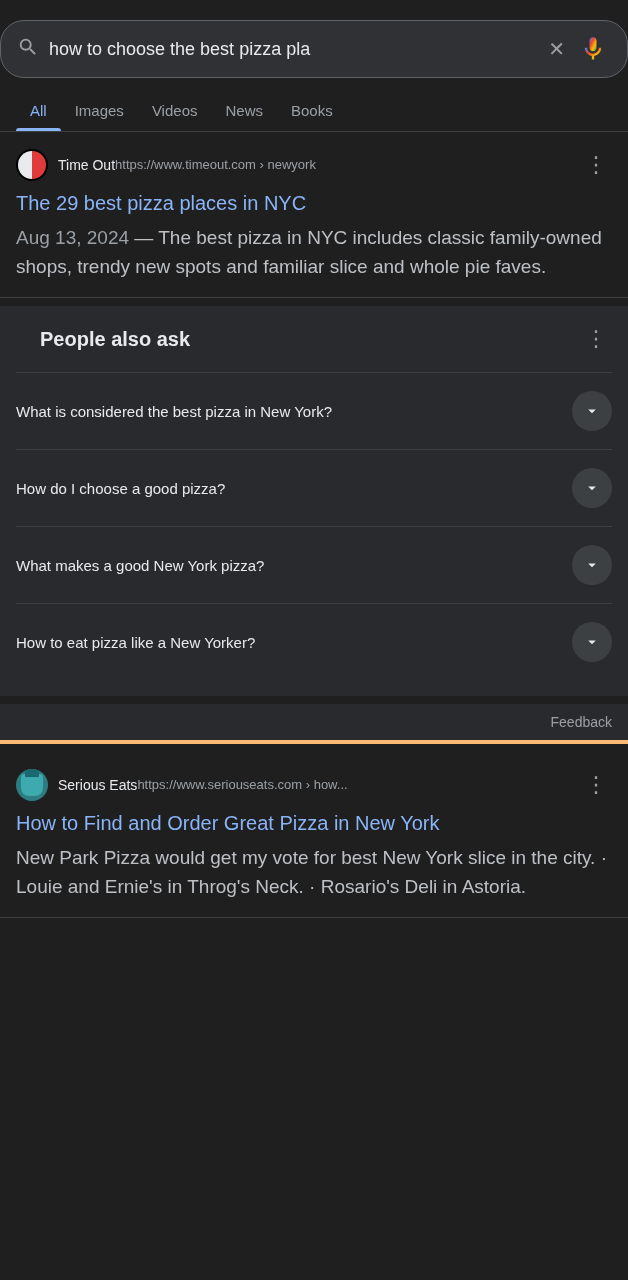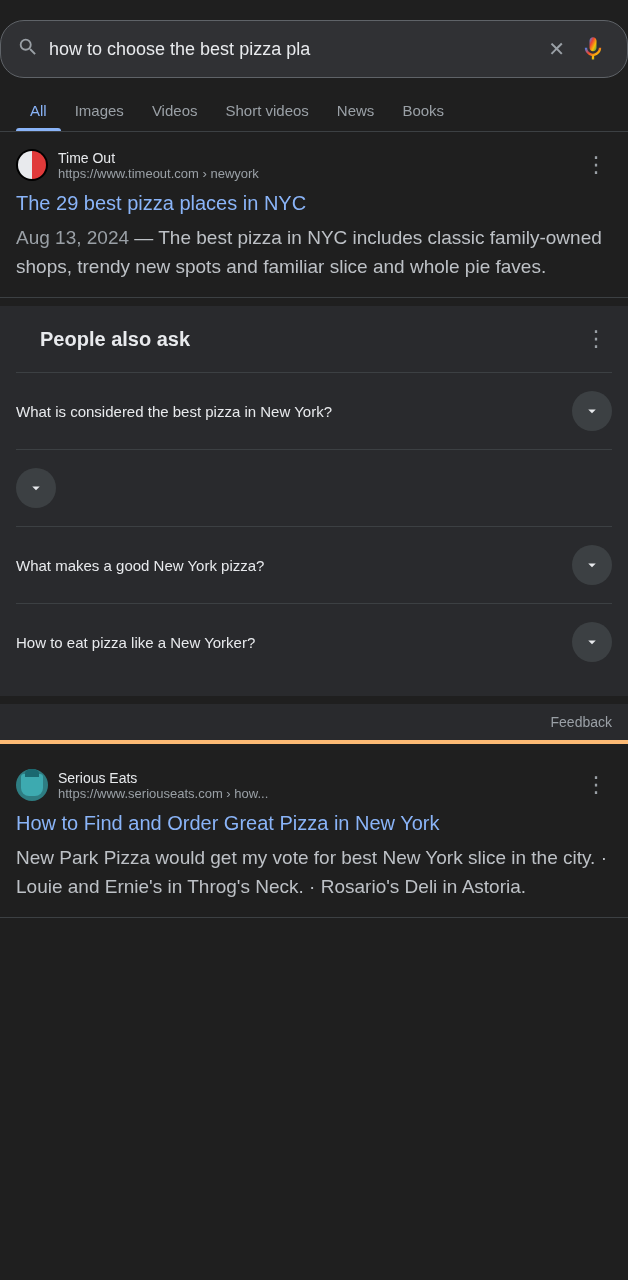--- a/index.html
+++ b/index.html
@@ -141,21 +141,20 @@
     .favicon-timeout-right {
       position: absolute;
       right: 0;
       top: 0;
       width: 50%;
       height: 100%;
       background: #e03a3a;
     }
     .source-name-url {
       display: flex;
-      flex-direction: column;
     }
     .source-name {
       font-size: 14px;
       color: #e8eaed;
     }
     .source-url {
       font-size: 13px;
       color: #9aa0a6;
     }
     .more-options {
@@ -307,21 +306,20 @@
         <path d="M17 11c0 2.76-2.24 5-5 5s-5-2.24-5-5H5c0 3.53 2.61 6.43 6 6.92V21h2v-3.08c3.39-.49 6-3.39 6-6.92h-2z" fill="url(#micGrad)"></path>
       </svg>
     </div>
   </div>
 </div>
 
 <div class="tabs-container">
   <div class="tab active">All</div>
   <div class="tab">Images</div>
   <div class="tab">Videos</div>
-  <div class="tab">Short videos</div>
   <div class="tab">News</div>
   <div class="tab">Books</div>
 </div>
 
 <div class="result-card">
   <div class="source-row">
     <div class="source-info">
       <div class="favicon favicon-timeout">
         <div class="favicon-timeout-inner">
           <div class="favicon-timeout-left"></div>
@@ -350,20 +348,21 @@
   <div class="paa-item">
     <span class="paa-question">What is considered the best pizza in New York?</span>
     <div class="chevron-circle">
       <svg width="18" height="18" viewBox="0 0 24 24" fill="#e8eaed">
         <path d="M7 10l5 5 5-5z"></path>
       </svg>
     </div>
   </div>
 
   <div class="paa-item">
+    <span class="paa-question">How do I choose a good pizza?</span>
     <div class="chevron-circle">
       <svg width="18" height="18" viewBox="0 0 24 24" fill="#e8eaed">
         <path d="M7 10l5 5 5-5z"></path>
       </svg>
     </div>
   </div>
 
   <div class="paa-item">
     <span class="paa-question">What makes a good New York pizza?</span>
     <div class="chevron-circle">

